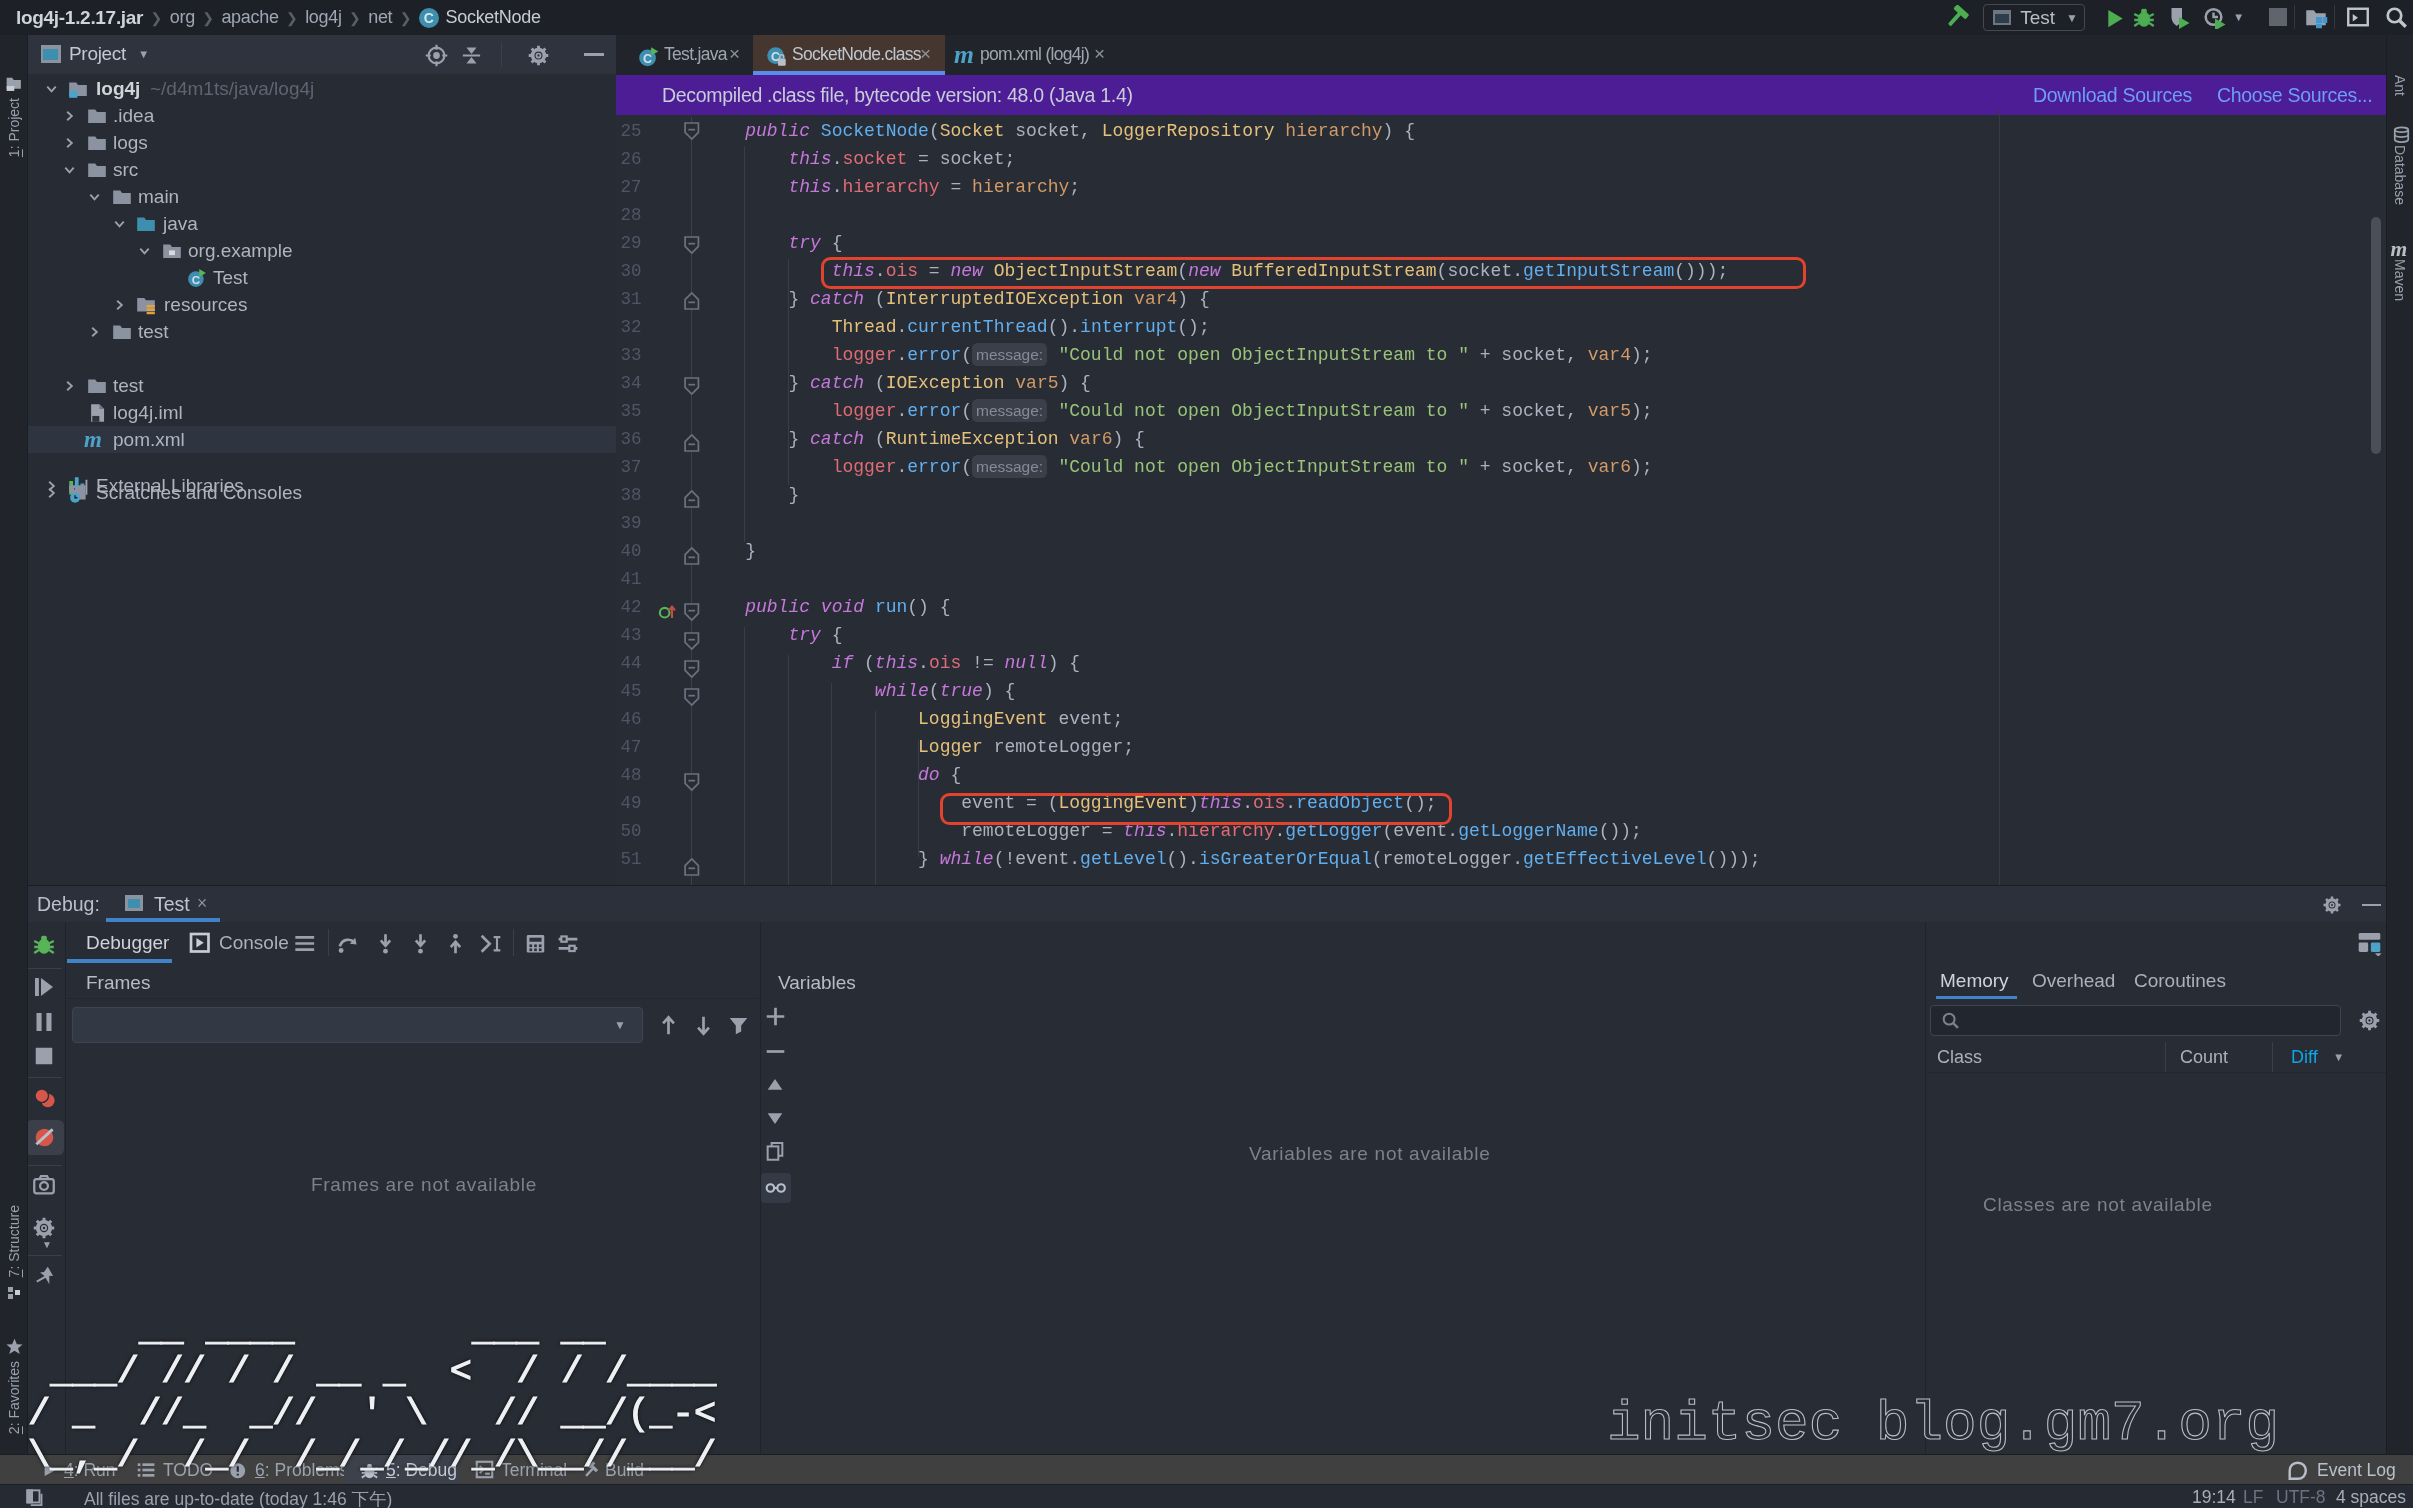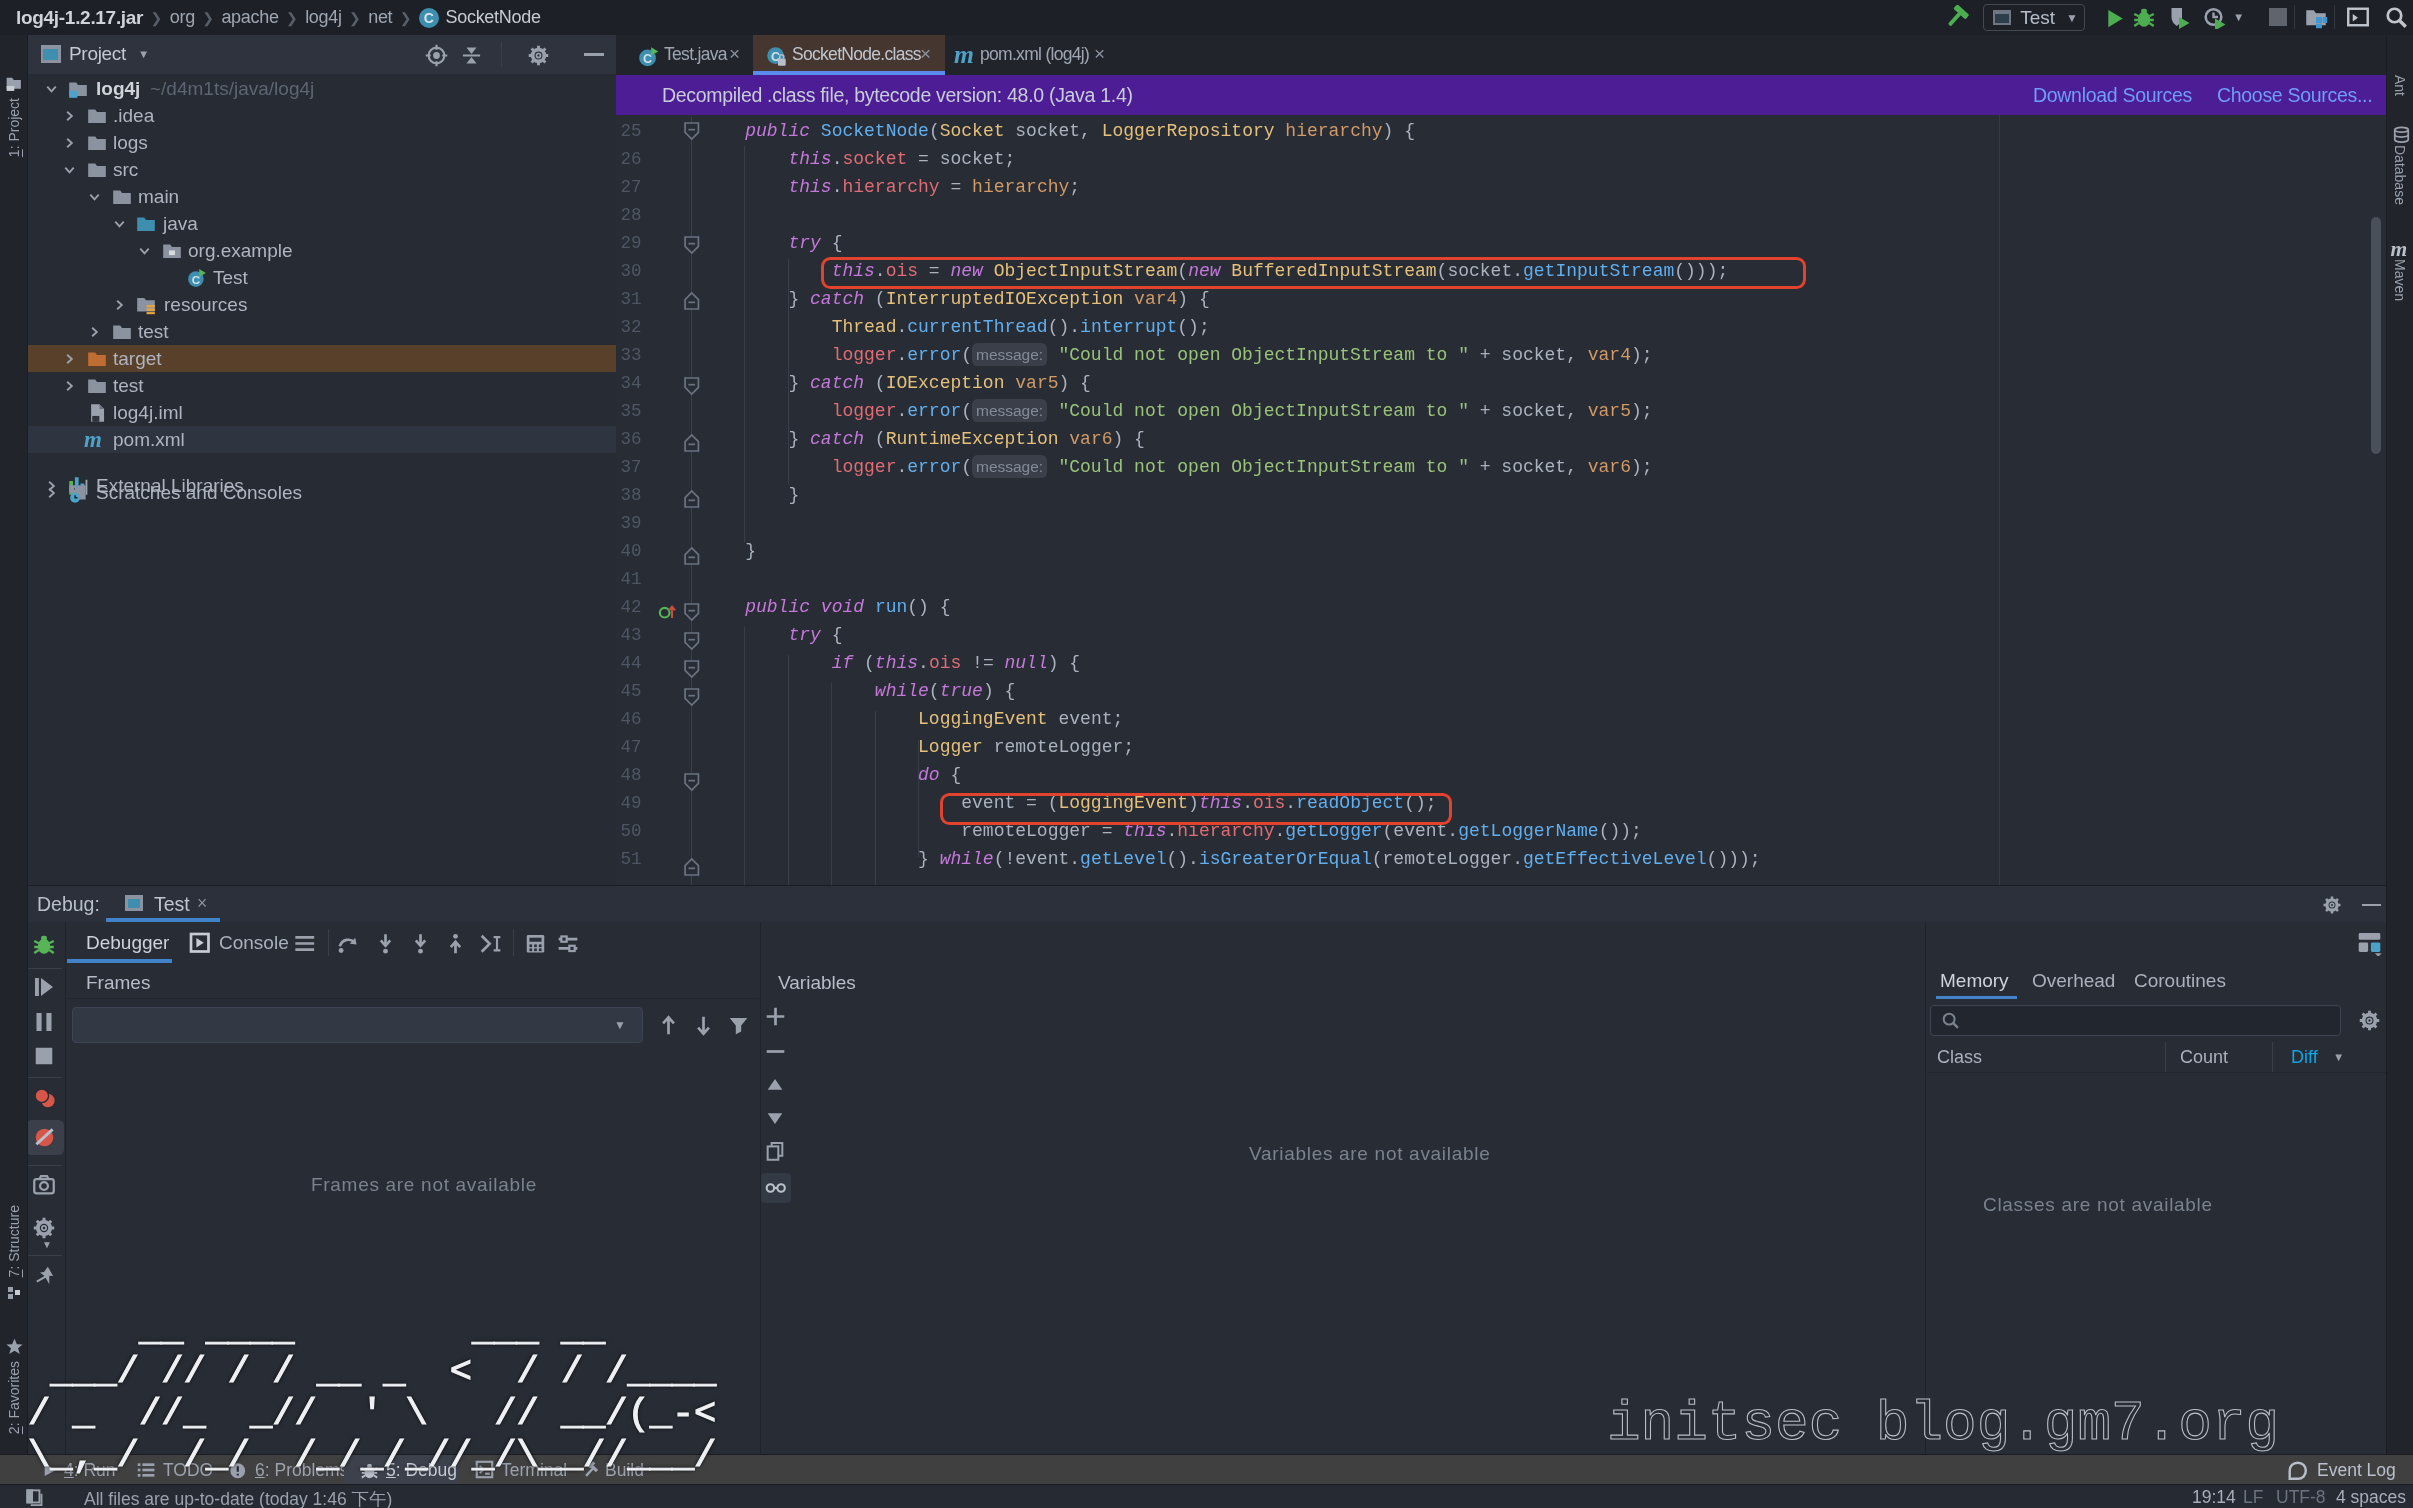--- a/index.html
+++ b/index.html
@@ -219,29 +219,20 @@
       <span class="tlabel" style="left:136px;">resources</span>
     </div>
   <div class="trow" style="top:244px;">
       <svg class="chev" style="left:59px" viewBox="0 0 16 16">
         <path d="M5.5 3.5 L10.5 8 L5.5 12.5" stroke="#9aa1ad" stroke-width="2" fill="none"></path>
       </svg>
       <svg class="ticon" style="left:84px" viewBox="0 0 17 15">
         <path d="M1 2 h6 l1.5 2 h7.5 v9.5 h-15 Z" fill="#8b93a0"></path>
       </svg>
       <span class="tlabel" style="left:110px;">test</span>
-    </div>
-  <div class="trow" style="top:271px; background:#59402a;">
-      <svg class="chev" style="left:34px" viewBox="0 0 16 16">
-        <path d="M5.5 3.5 L10.5 8 L5.5 12.5" stroke="#9aa1ad" stroke-width="2" fill="none"></path>
-      </svg>
-      <svg class="ticon" style="left:59px" viewBox="0 0 17 15">
-        <path d="M1 2 h6 l1.5 2 h7.5 v9.5 h-15 Z" fill="#c06d33"></path>
-      </svg>
-      <span class="tlabel" style="left:85px;">target</span>
     </div>
   <div class="trow" style="top:298px;">
       <svg class="chev" style="left:34px" viewBox="0 0 16 16">
         <path d="M5.5 3.5 L10.5 8 L5.5 12.5" stroke="#9aa1ad" stroke-width="2" fill="none"></path>
       </svg>
       <svg class="ticon" style="left:59px" viewBox="0 0 17 15">
         <path d="M1 2 h6 l1.5 2 h7.5 v9.5 h-15 Z" fill="#8b93a0"></path>
       </svg>
       <span class="tlabel" style="left:85px;">test</span>
     </div>

